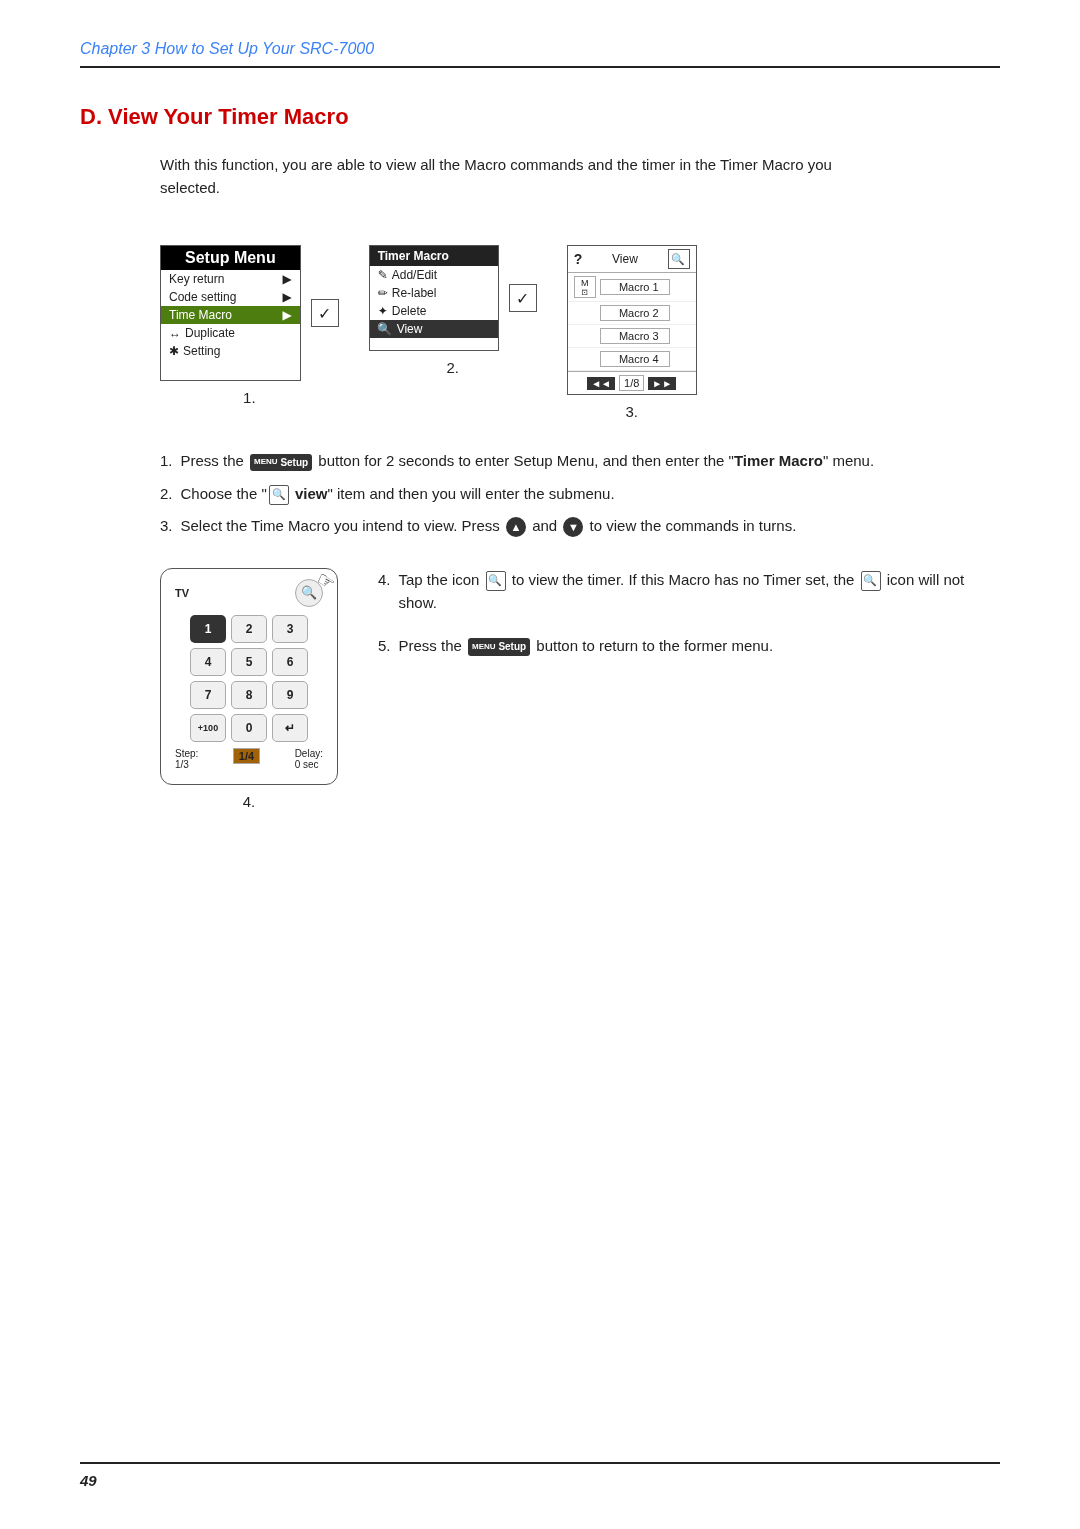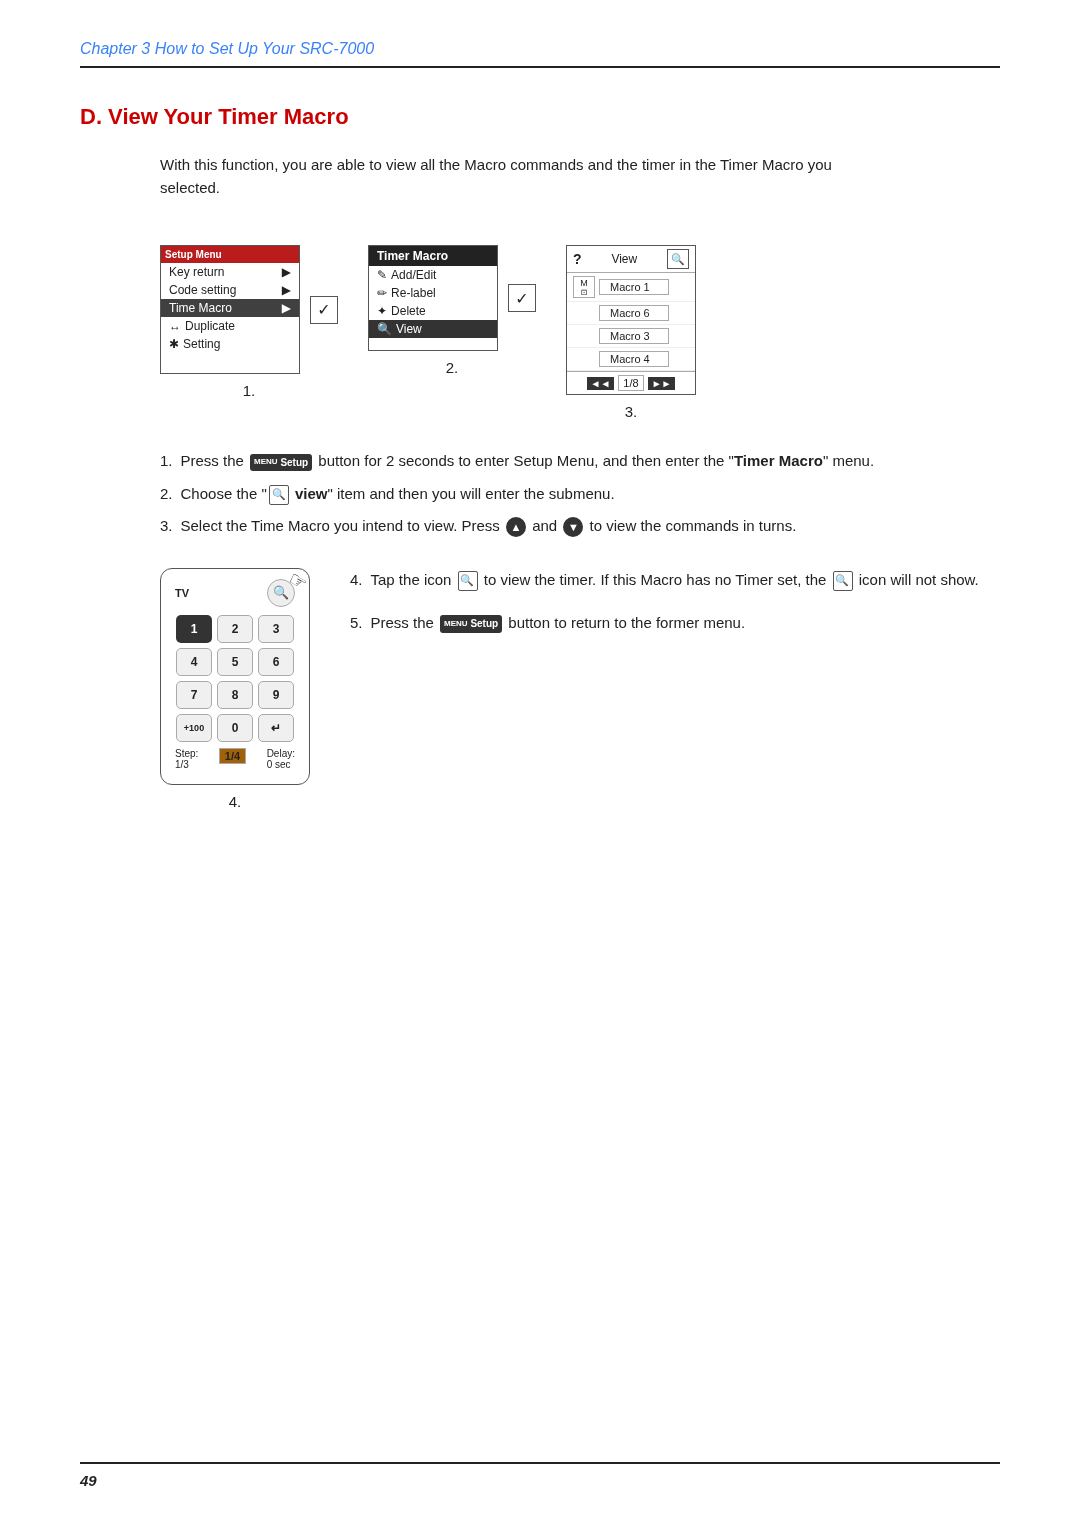--- a/index.html
+++ b/index.html
@@ -72,36 +72,36 @@
     }
 
     
     .menu-box {
       border: 1.5px solid #555;
       background: #fff;
       font-size: 12px;
       min-width: 140px;
     }
     .menu-box .menu-header {
-      background: #b91c1c;
-      color: #fff;
-      font-weight: bold;
-      font-size: 10px;
-      padding: 3px 4px;
+      background: #000000;
+      color: #fff;
+      font-weight: bold;
+      font-size: 16px;
+      padding: 3px 24px;
     }
     .menu-box .menu-item {
       padding: 2px 8px;
       display: flex;
       align-items: center;
       gap: 4px;
       font-size: 12px;
       color: #222;
     }
     .menu-box .menu-item.highlighted {
-      background: #404040;
+      background: #4d7c0f;
       color: #fff;
     }
     .menu-box .menu-item .arrow {
       margin-left: auto;
     }
 
     .checkmark-box {
       width: 28px;
       height: 28px;
       border: 1.5px solid #555;
@@ -167,21 +167,21 @@
     .view-panel .vp-row:last-child {
       border-bottom: none;
     }
     .macro-btn {
       background: #fff;
       border: 1px solid #aaa;
       font-size: 11px;
       padding: 1px 10px;
       cursor: default;
       min-width: 70px;
-      text-align: left;
+      text-align: right;
     }
     .nav-bar {
       display: flex;
       align-items: center;
       justify-content: center;
       gap: 4px;
       padding: 3px;
       border-top: 1px solid #aaa;
     }
     .nav-btn {
@@ -287,21 +287,21 @@
     .remote-wrap {
       display: flex;
       flex-direction: column;
       align-items: center;
     }
     .remote-container {
       background: #fff;
       border: 1.5px solid #555;
       border-radius: 12px;
       padding: 10px 14px 14px;
-      width: 150px;
+      width: 178px;
       font-size: 11px;
       position: relative;
     }
     .remote-top-row {
       display: flex;
       align-items: center;
       justify-content: space-between;
       margin-bottom: 8px;
     }
     .remote-tv-label {
@@ -493,21 +493,21 @@
           <div class="view-icon-box">🔍</div>
         </div>
         <div class="vp-row">
           <div class="m-icon" style="display:flex;flex-direction:column;align-items:center;font-size:9px;">
             <span>M</span>
             <span style="font-size:8px;">⊡</span>
           </div>
           <div class="macro-btn">Macro 1</div>
         </div>
         <div class="vp-row">
-          <div class="macro-btn" style="margin-left:26px;">Macro 6</div>
+          <div class="macro-btn" style="margin-left:26px;">Macro 2</div>
         </div>
         <div class="vp-row">
           <div class="macro-btn" style="margin-left:26px;">Macro 3</div>
         </div>
         <div class="vp-row">
           <div class="macro-btn" style="margin-left:26px;">Macro 4</div>
         </div>
         <div class="nav-bar">
           <div class="nav-btn">◄◄</div>
           <div class="nav-page">1/8</div>

